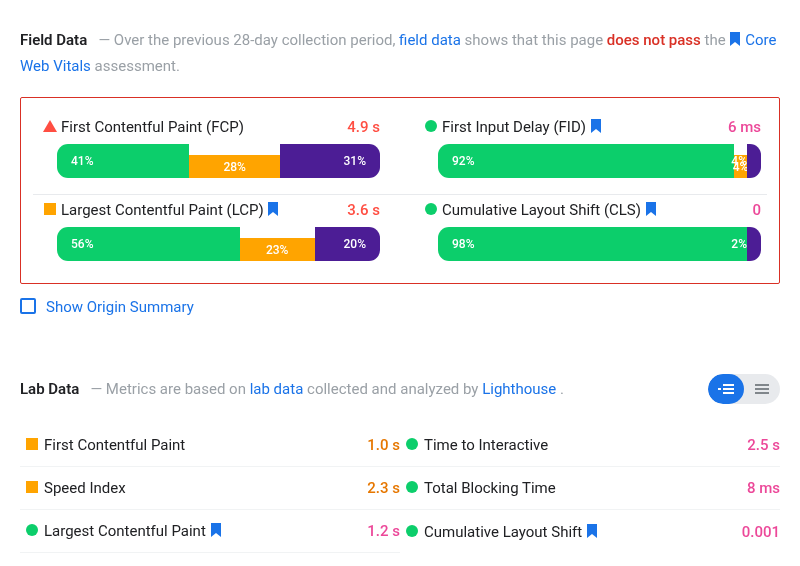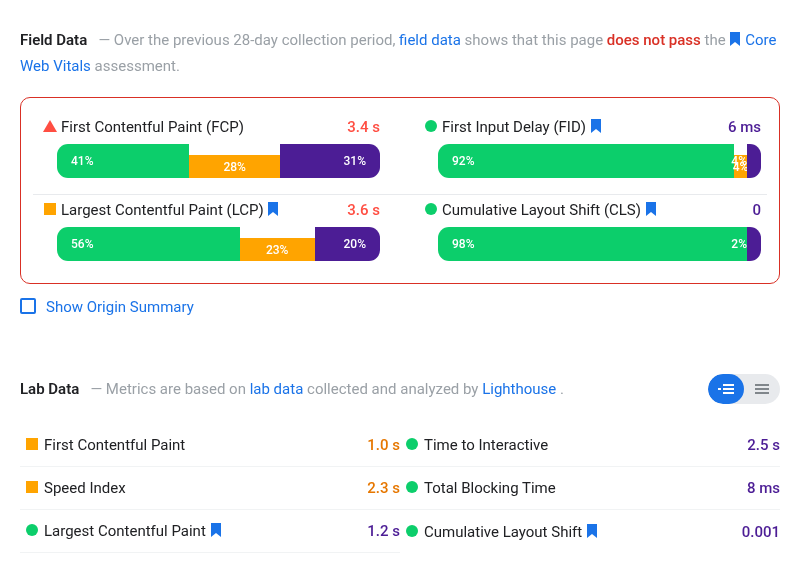--- a/index.html
+++ b/index.html
@@ -12,21 +12,21 @@
     background: #fff;
     width: 800px;
   }
   .section-header { margin: 0 0 18px 0; color: #9aa0a6; line-height: 1.7; }
   .section-title { color: #202124; font-weight: 600; }
   .link { color: #1a73e8; }
   .fail { color: #d93025; font-weight: 500; }
   .bookmark-icon { color: #1a73e8; font-size: 14px; display:inline-block; vertical-align:-1px;}
   .field-box {
     border: 1.5px solid #d93025;
-    border-radius: 10px;
+    border-radius: 2px;
     padding: 14px 18px 6px 18px;
   }
   .metrics-grid {
     display: grid;
     grid-template-columns: 1fr 1fr;
     column-gap: 40px;
     row-gap: 0;
   }
   .metric-cell { padding: 6px 0 16px 0; }
   .metric-head {
@@ -39,21 +39,21 @@
     display:inline-block; width:0; height:0;
     border-left:7px solid transparent; border-right:7px solid transparent;
     border-bottom:12px solid #ff4e42;
   }
   .sq-orange { display:inline-block; width:12px; height:12px; background:#ffa400; }
   .circ-green { display:inline-block; width:12px; height:12px; border-radius:50%; background:#0cce6b; }
   .metric-name { flex: 1 1 auto; color:#202124; font-size:15px; }
   .metric-val { font-weight:500; font-size:15px; }
   .val-red { color:#ff4e42; }
   .val-orange { color:#e67700; }
-  .val-green { color:#4c1d95; }
+  .val-green { color:#ec4899; }
   .dist-bar {
     display:flex; height:34px; border-radius:11px; overflow:hidden;
     font-size:12px; color:#fff; font-weight:500;
     margin-left:18px;
   }
   .seg { display:flex; align-items:center; position:relative; }
   .seg.good { background:#0cce6b; padding-left:14px; }
   .seg.improve { background:#ffa400; justify-content:center;margin-top:11px; }
   .seg.poor { background:#4c1d95; justify-content:flex-end; padding-right:14px; }
   .divider { height:1px; background:#e8eaed; grid-column:1/-1; margin:0 -6px; }
@@ -101,21 +101,21 @@
   <span class="link">Core Web Vitals</span>
   <span> assessment.</span>
 </p>
 
 <div class="field-box">
   <div class="metrics-grid" id="field-grid">
       <div class="metric-cell">
         <div class="metric-head">
           <span class="status-ico"><span class="tri-red"></span></span>
           <span class="metric-name">First Contentful Paint (FCP)</span>
-          <span class="metric-val val-red">3.4 s</span>
+          <span class="metric-val val-red">4.9 s</span>
         </div>
         <div class="dist-bar">
           <div class="seg good" style="width:41%">41%</div>
           <div class="seg improve" style="width:28.000000000000004%">28%</div>
           <div class="seg poor" style="width:31%">31%</div>
         </div>
       </div>
       <div class="metric-cell">
         <div class="metric-head">
           <span class="status-ico"><span class="circ-green"></span></span>

